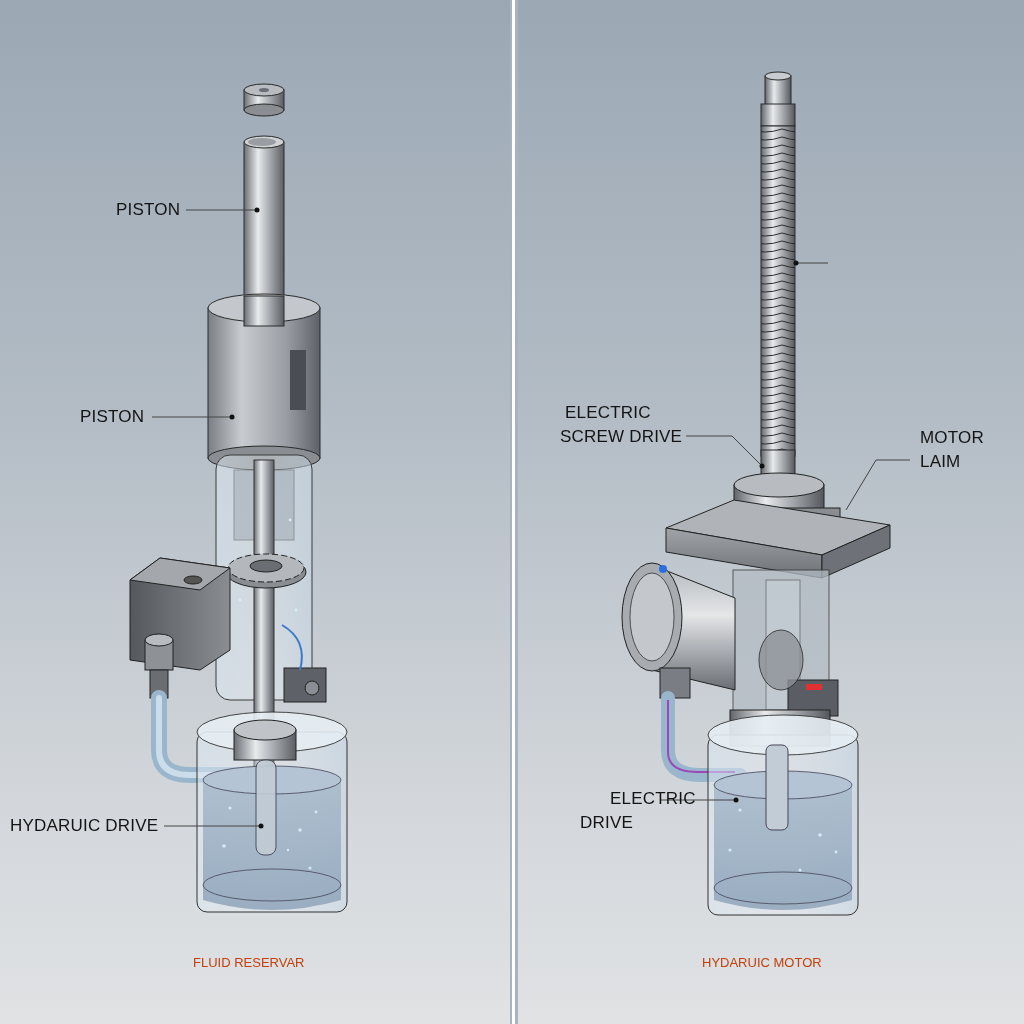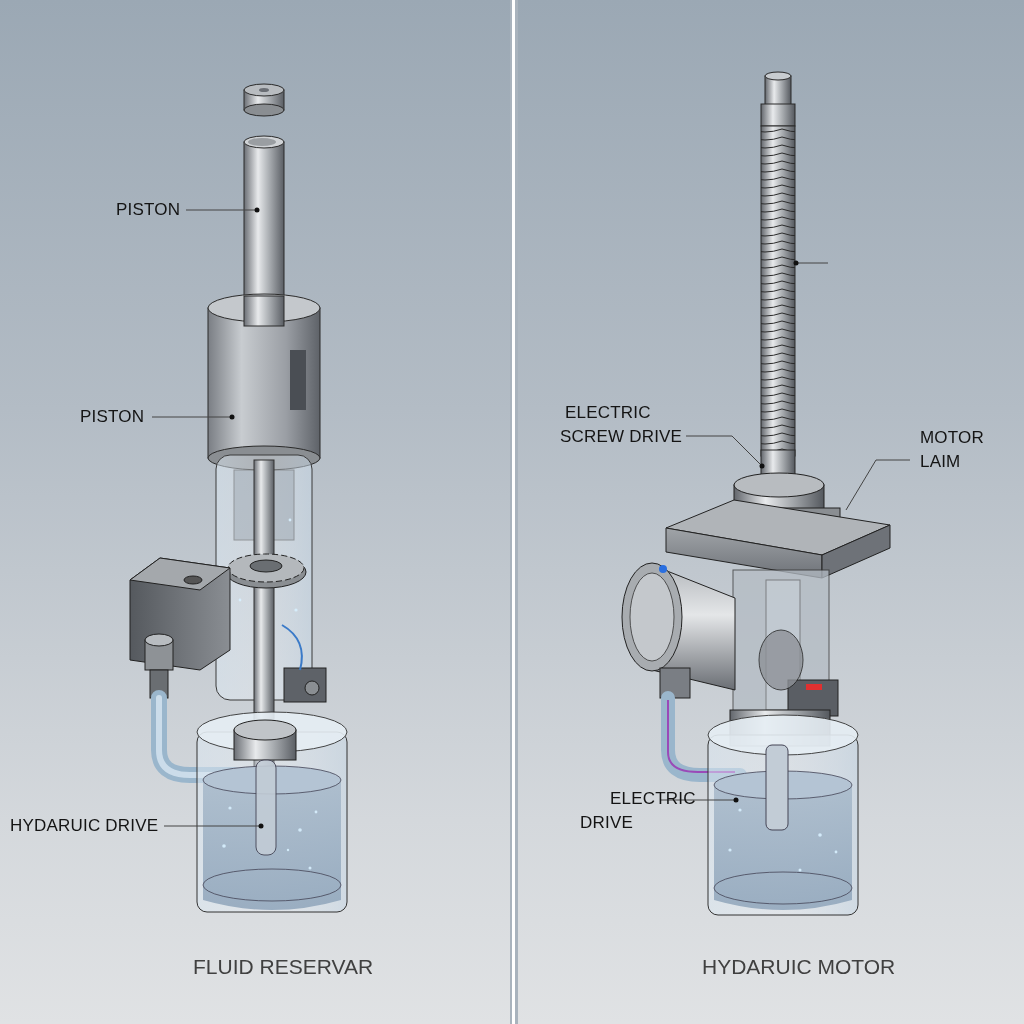--- a/index.html
+++ b/index.html
@@ -13,21 +13,21 @@
   #panel-right { left:518px; width:506px; }
   #divider {
     position:absolute; left:510px; top:0; width:8px; height:1024px;
     background: linear-gradient(90deg, #a9b3bd 0, #a9b3bd 2px, #ffffff 2px, #ffffff 5px, #a9b3bd 5px);
   }
   svg.art { position:absolute; left:0; top:0; }
   .label {
     position:absolute; font-size:17px; color:#141414; letter-spacing:0.2px;
     line-height:24px; white-space:nowrap;
   }
-  .caption { position:absolute; font-size:21px; color:#404040; white-space:nowrap; }
+  .caption { position:absolute; font-size:13px; color:#c2410c; white-space:nowrap; }
 </style>
 </head>
 <body>
 
 <div id="divider"></div>
 
 <div class="panel" id="panel-left">
   <svg class="art" width="510" height="1024" viewBox="0 0 510 1024">
     <defs>
       <linearGradient id="metalH" x1="0" x2="1" y1="0" y2="0">

